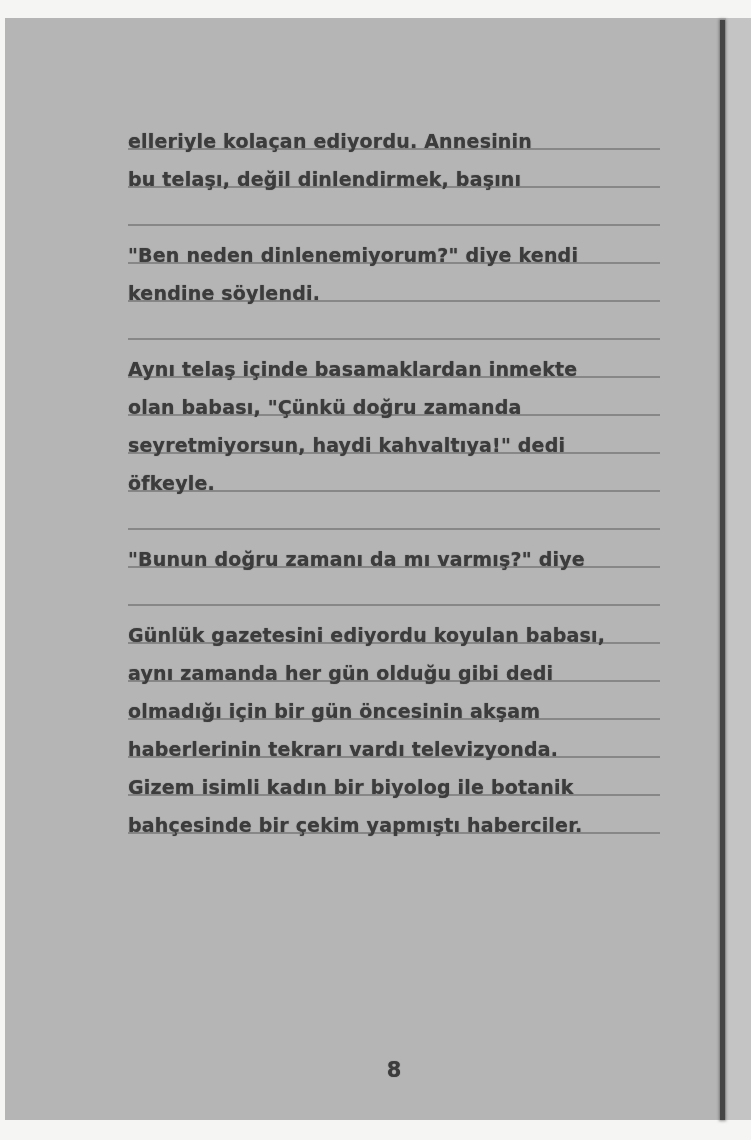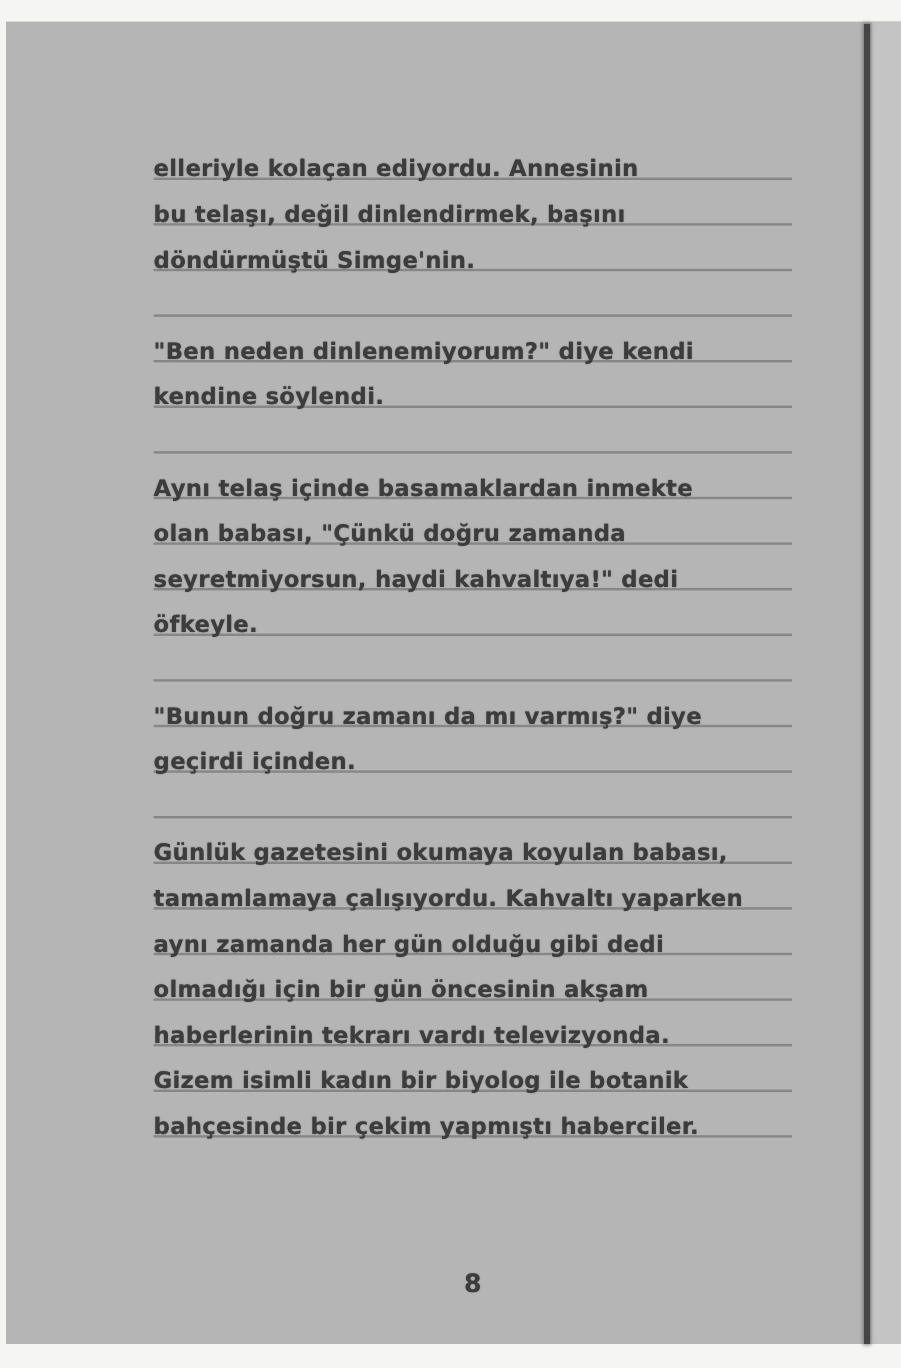--- a/index.html
+++ b/index.html
@@ -82,23 +82,20 @@
   <div class="edge-strip"></div>
   <div class="spine"></div>
   <div class="lines" id="lines">
       <div class="row">
         <span>elleriyle kolaçan ediyordu. Annesinin</span>
       </div>
       <div class="row">
         <span>bu telaşı, değil dinlendirmek, başını</span>
       </div>
       <div class="row">
-        <span>döndürmüştü Simge'nin.</span>
-      </div>
-      <div class="row">
         <span></span>
       </div>
       <div class="row">
         <span>"Ben neden dinlenemiyorum?" diye kendi</span>
       </div>
       <div class="row">
         <span>kendine söylendi.</span>
       </div>
       <div class="row">
         <span></span>
@@ -115,30 +112,24 @@
       <div class="row">
         <span>öfkeyle.</span>
       </div>
       <div class="row">
         <span></span>
       </div>
       <div class="row">
         <span>"Bunun doğru zamanı da mı varmış?" diye</span>
       </div>
       <div class="row">
-        <span>geçirdi içinden.</span>
-      </div>
-      <div class="row">
         <span></span>
       </div>
       <div class="row">
-        <span>Günlük gazetesini okumaya koyulan babası,</span>
-      </div>
-      <div class="row">
-        <span>tamamlamaya çalışıyordu. Kahvaltı yaparken</span>
+        <span>Günlük gazetesini ediyordu koyulan babası,</span>
       </div>
       <div class="row">
         <span>aynı zamanda her gün olduğu gibi dedi</span>
       </div>
       <div class="row">
         <span>olmadığı için bir gün öncesinin akşam</span>
       </div>
       <div class="row">
         <span>haberlerinin tekrarı vardı televizyonda.</span>
       </div>

